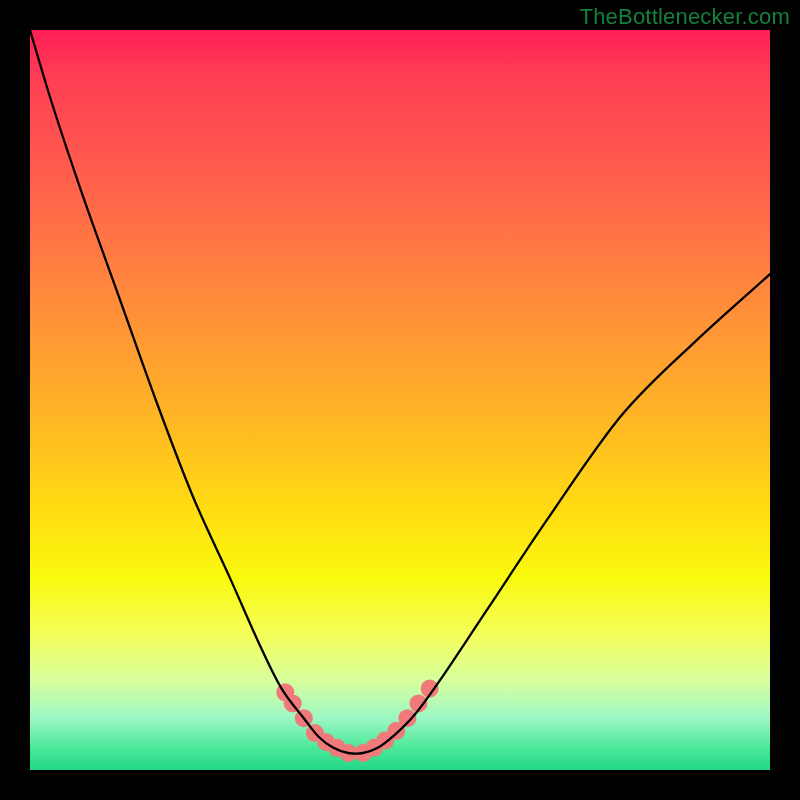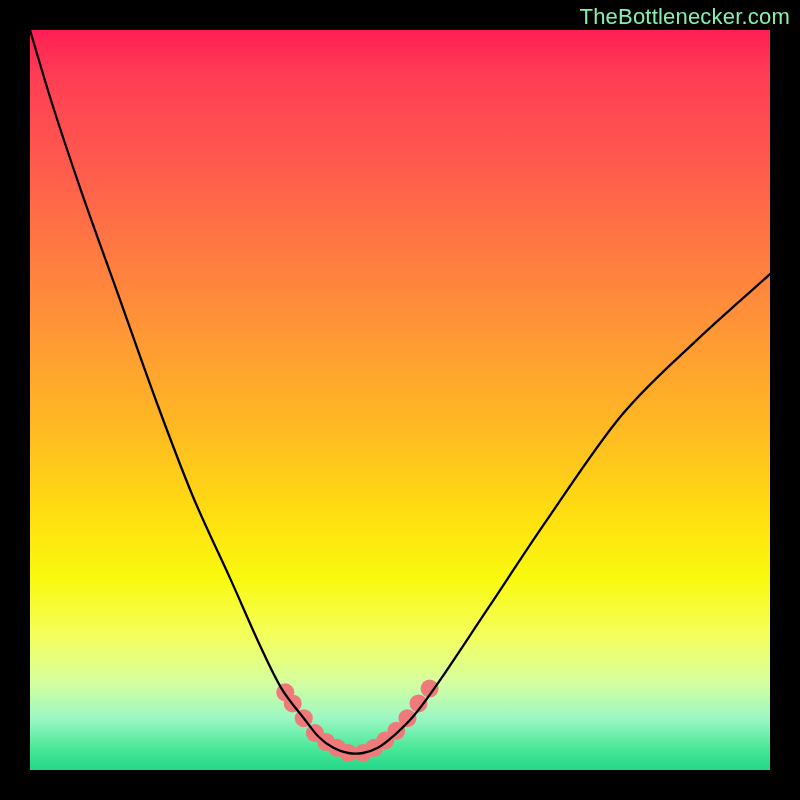--- a/index.html
+++ b/index.html
@@ -10,21 +10,21 @@
     height: 800px;
     background: #000;
   }
   .watermark {
     position: absolute;
     top: 4px;
     right: 10px;
     font-family: Arial, Helvetica, sans-serif;
     font-size: 22px;
     font-weight: 500;
-    color: #86efac;
+    color: #15803d;
     letter-spacing: 0.2px;
     z-index: 10;
     margin-left: 44px;
   }
   .plot {
     position: absolute;
     top: 30px;
     left: 30px;
     width: 740px;
     height: 740px;

